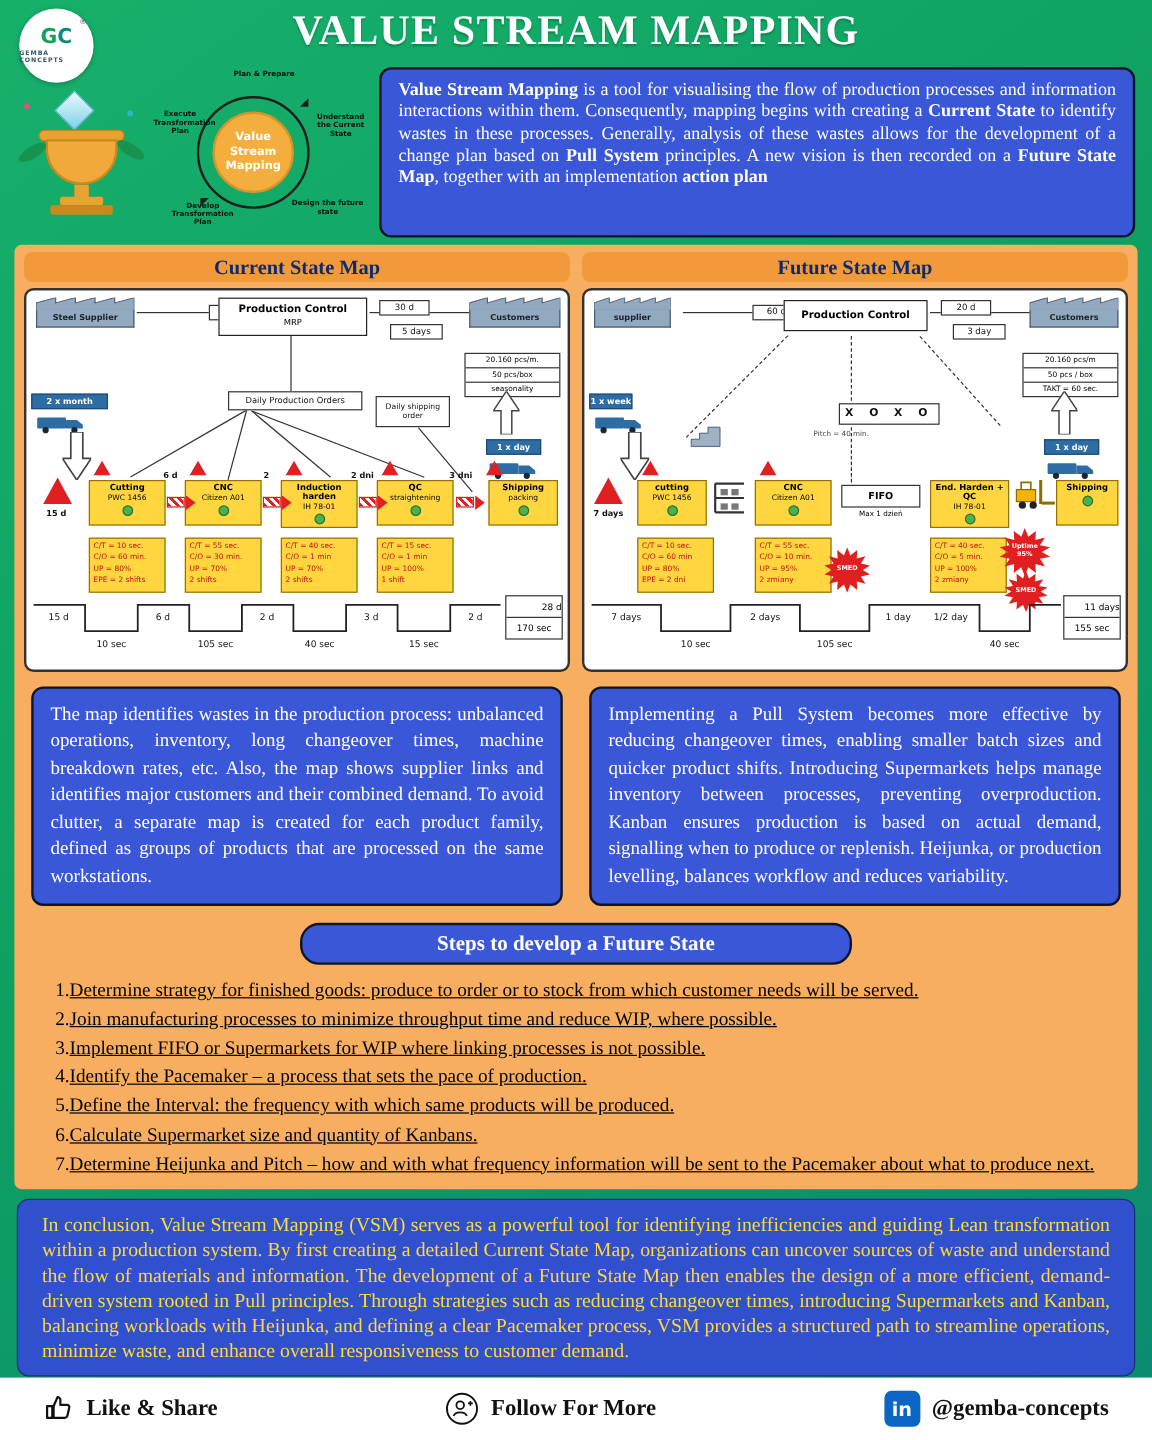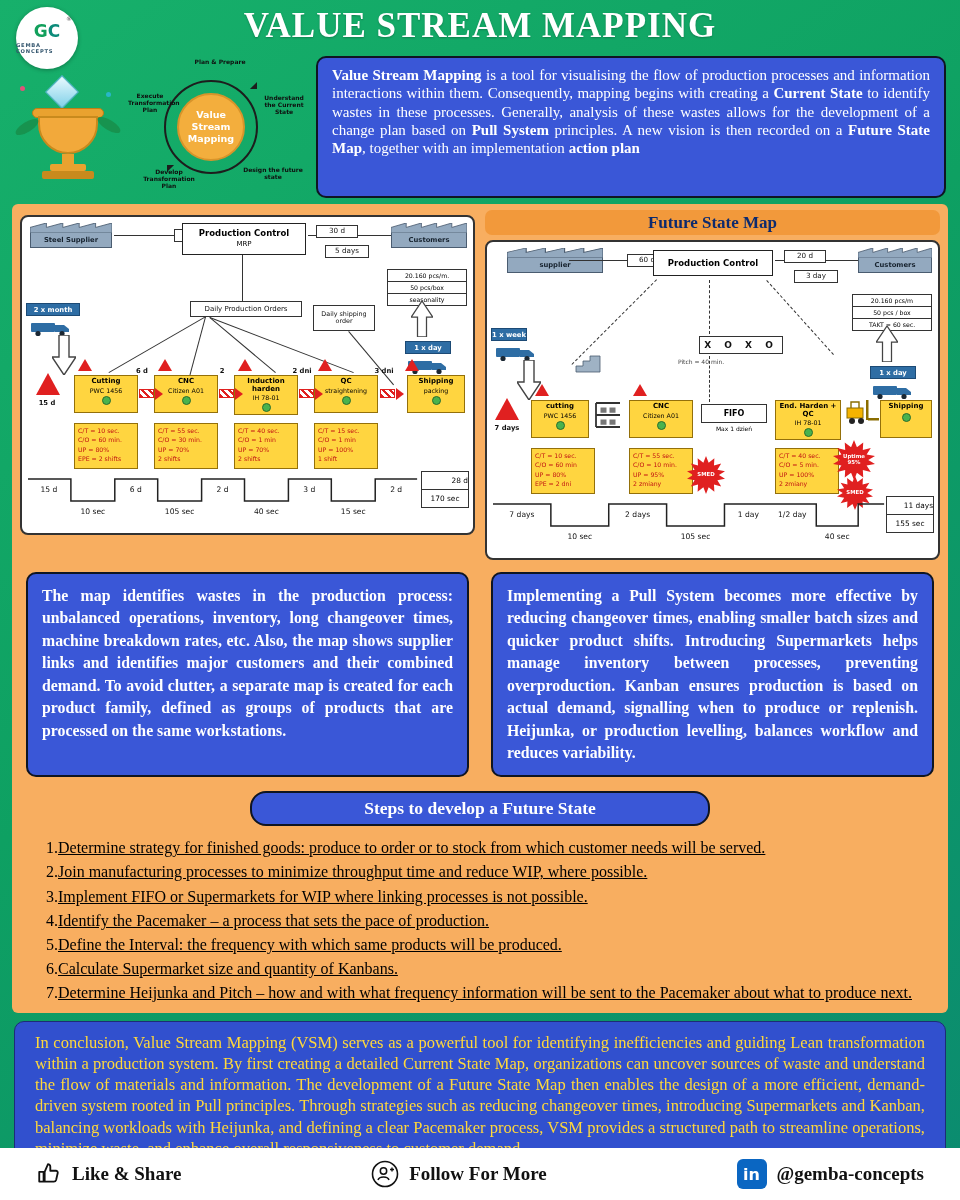--- a/index.html
+++ b/index.html
@@ -94,21 +94,21 @@
   .pitch { font-size:6px; color:#444; text-align:center; }
   .xoxo { letter-spacing:5px; font-weight:bold; font-size:9px; }
   .burst { background:#e02020; color:#fff; font-weight:bold; font-size:5.4px; display:flex; align-items:center;
            justify-content:center; text-align:center; line-height:1.1; padding:6px;
            clip-path:polygon(50% 0,57% 18%,72% 6%,71% 25%,90% 20%,80% 36%,100% 40%,84% 50%,100% 60%,80% 64%,90% 80%,71% 75%,72% 94%,57% 82%,50% 100%,43% 82%,28% 94%,29% 75%,10% 80%,20% 64%,0 60%,16% 50%,0 40%,20% 36%,10% 20%,29% 25%,28% 6%,43% 18%); }
 
   
   .descs { display:flex; gap:22px; margin-top:12px; padding:0 6px; }
   .desc-box { flex:1; background:#3a57d7; border:2px solid #0f1522; border-radius:10px; color:#fff;
               padding:11px 14px; font-size:15.8px; line-height:1.42; text-align:justify; min-height:178px;
-              font-family:"Liberation Serif","DejaVu Serif",serif;font-weight:bold; }
+              font-family:"Liberation Serif","DejaVu Serif",serif; }
   .steps-pill { width:460px; margin:14px auto 6px; background:#3a57d7; border:2.5px solid #0f1522; border-radius:16px;
                 color:#fff; font-weight:bold; font-size:17.5px; text-align:center; padding:5px 0; }
   .steps { padding:2px 8px 0 16px; color:#000; font-size:16px; line-height:1.32; }
   .step { display:flex; margin-top:3px; }
   .step .n { min-width:22px; text-align:right; }
   .step .t { flex:1;text-decoration:underline; }
 
   
   .conclusion { margin:8px 14px 0; background:#3150ce; border:1px solid #1d2c77; border-radius:10px;
                 color:#ffd83b; padding:10px 20px; font-size:16.5px; line-height:1.28; text-align:justify; }
@@ -159,20 +159,21 @@
     </div>
     <div class="intro-box">
       <p><span style="font-weight: bold;">Value Stream Mapping</span><span> is a tool for visualising the flow of production processes and information interactions within them. Consequently, mapping begins with creating a </span><span style="font-weight: bold;">Current State</span><span> to identify wastes in these processes. Generally, analysis of these wastes allows for the development of a change plan based on </span><span style="font-weight: bold;">Pull System</span><span> principles. A new vision is then recorded on a </span><span style="font-weight: bold;">Future State Map</span><span>, together with an implementation </span><span style="font-weight: bold;">action plan</span></p>
     </div>
   </div>
 
   <div class="band">
     <div class="maps">
 
       <div class="map-col">
+        <div class="map-head">Current State Map</div>
         <div class="map-panel">
 
           <div class="factory" style="left:8px;top:6px;width:82px">
             <svg viewBox="0 0 60 9" preserveAspectRatio="none">
                 <polygon points="0,9 0,4 12,0 12,4 24,0 24,4 36,0 36,4 48,0 48,4 60,0 60,9" fill="#93a9bf" stroke="#4a5c70" stroke-width="0.7"></polygon>
               </svg>
             <div class="fbody">Steel Supplier</div>
           </div>
 
           <div class="conn" style="left:92px;top:18px;width:66px"></div>
@@ -200,21 +201,21 @@
               </svg>
             <div class="fbody">Customers</div>
           </div>
 
           <div class="demand" style="right:6px;top:52px;width:80px">
             <div>20.160 pcs/m.</div>
             <div>50 pcs/box</div>
             <div>seasonality</div>
           </div>
 
-          <div class="bluebox" style="left:4px;top:86px;width:54px;height:13px">2 x month</div>
+          <div class="bluebox" style="left:4px;top:86px;width:64px;height:13px">2 x month</div>
           <svg style="left:8px;top:102px" width="42" height="18" viewBox="0 0 42 18">
               <rect x="1" y="4" width="24" height="9" rx="1" fill="#2e6da4"></rect>
               <path d="M25 6 h9 l5 4 v3 h-14 z" fill="#2e6da4"></path>
               <circle cx="8" cy="14.5" r="2.6" fill="#1b2733"></circle>
               <circle cx="32" cy="14.5" r="2.6" fill="#1b2733"></circle>
             </svg>
           <svg style="left:30px;top:118px" width="24" height="40" viewBox="0 0 24 40">
               <path d="M7 0 h10 v22 h7 L12 40 L0 22 h7 Z" fill="#fff" stroke="#444" stroke-width="1.4"></path>
             </svg>
 
@@ -310,21 +311,21 @@
             <div>28 d</div>
             <div>170 sec</div>
           </div>
         </div>
       </div>
 
       <div class="map-col">
         <div class="map-head">Future State Map</div>
         <div class="map-panel">
 
-          <div class="factory" style="left:20px;top:6px;width:96px">
+          <div class="factory" style="left:8px;top:6px;width:64px">
             <svg viewBox="0 0 60 9" preserveAspectRatio="none">
                 <polygon points="0,9 0,4 12,0 12,4 24,0 24,4 36,0 36,4 48,0 48,4 60,0 60,9" fill="#93a9bf" stroke="#4a5c70" stroke-width="0.7"></polygon>
               </svg>
             <div class="fbody">supplier</div>
           </div>
 
           <div class="conn" style="left:82px;top:18px;width:82px"></div>
           <div class="conn" style="left:288px;top:18px;width:84px"></div>
           <div class="vdash" style="left:222px;top:38px;height:54px"></div>
           <div class="vdash" style="left:222px;top:114px;height:46px"></div>

